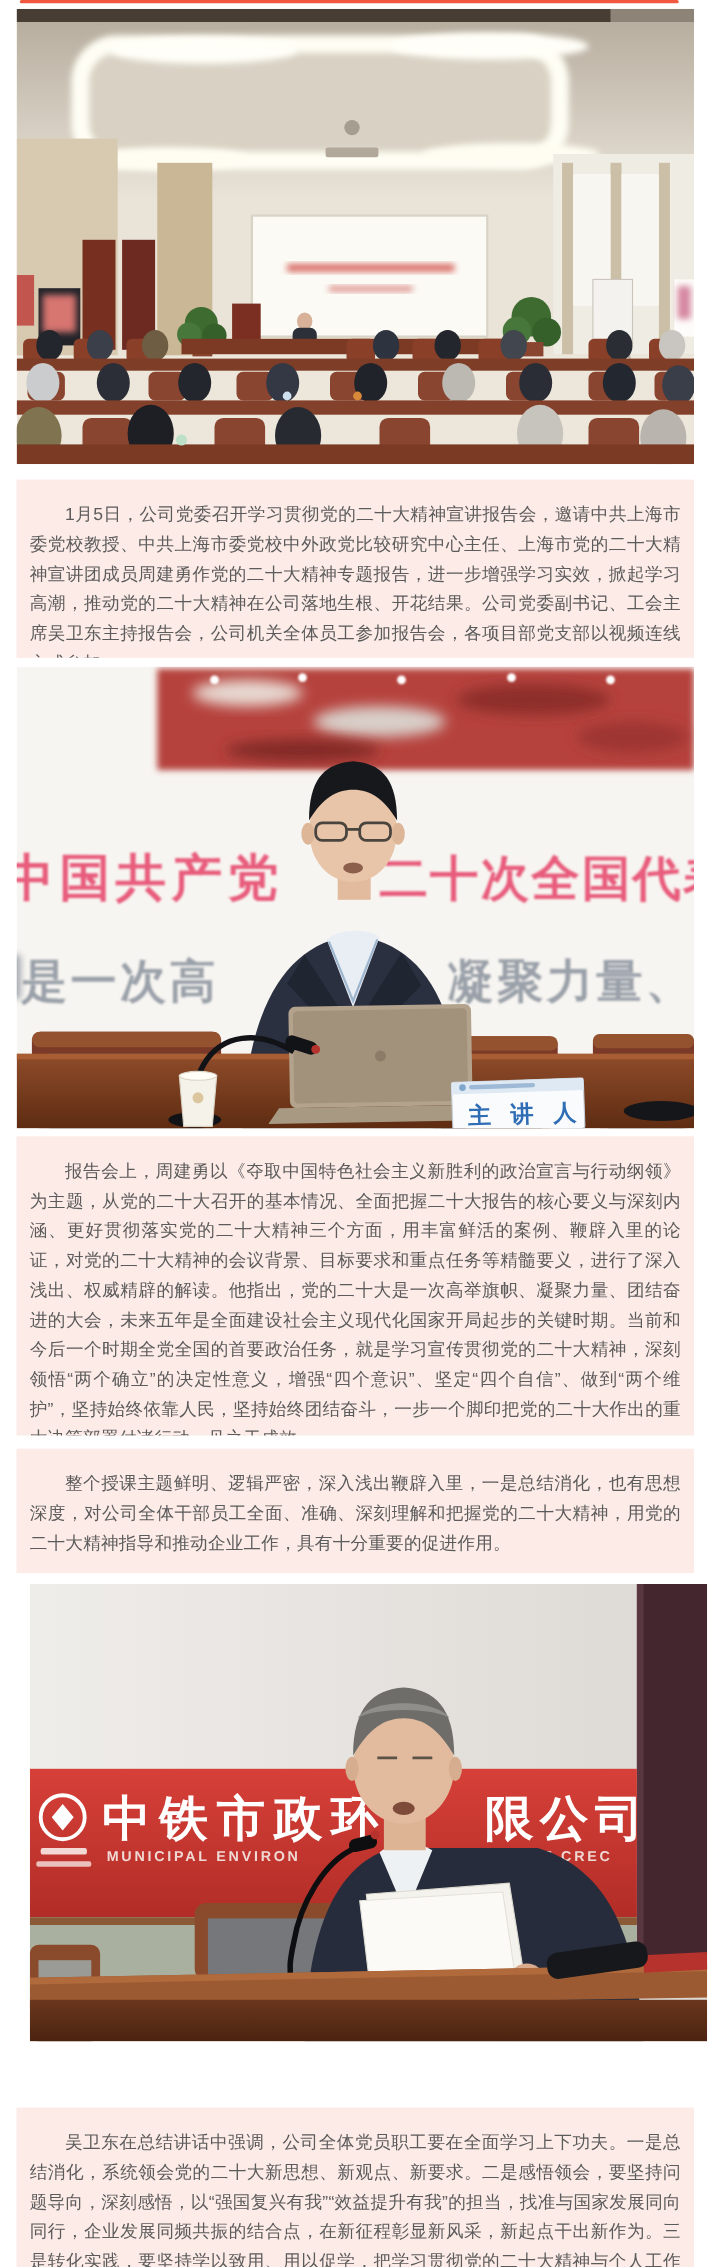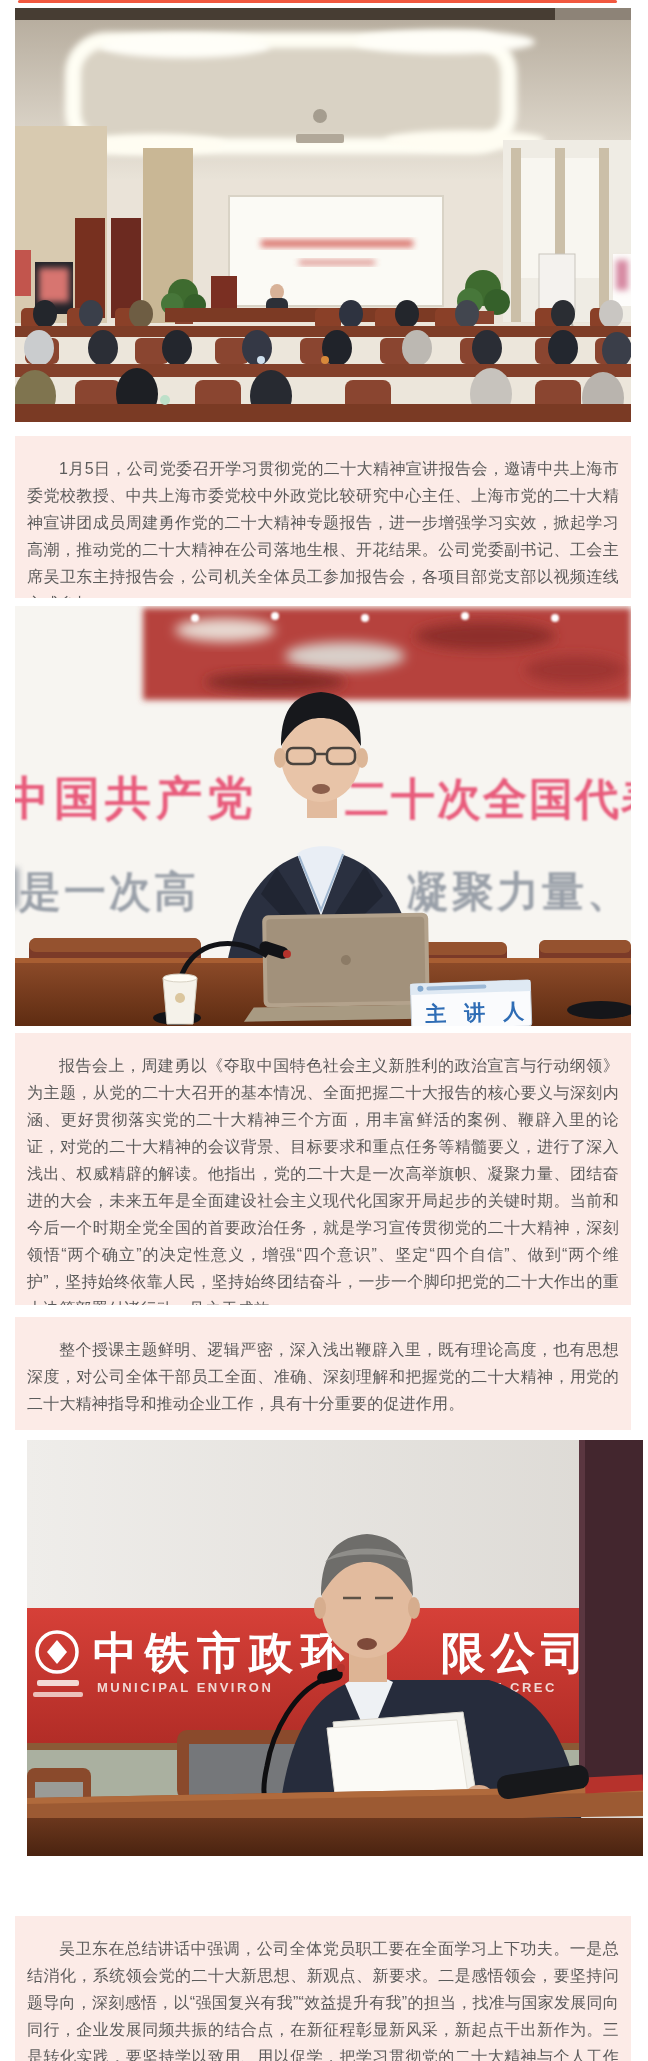--- a/index.html
+++ b/index.html
@@ -265,21 +265,21 @@
       </g>
       <ellipse cx="586" cy="404" rx="34" ry="9" fill="#15161a"></ellipse>
     </svg>
   </div>
 
   <div class="text-block tb2" style="background:#fcebe7;">
     <p style="color: rgb(91, 91, 91);">报告会上，周建勇以《夺取中国特色社会主义新胜利的政治宣言与行动纲领》为主题，从党的二十大召开的基本情况、全面把握二十大报告的核心要义与深刻内涵、更好贯彻落实党的二十大精神三个方面，用丰富鲜活的案例、鞭辟入里的论证，对党的二十大精神的会议背景、目标要求和重点任务等精髓要义，进行了深入浅出、权威精辟的解读。他指出，党的二十大是一次高举旗帜、凝聚力量、团结奋进的大会，未来五年是全面建设社会主义现代化国家开局起步的关键时期。当前和今后一个时期全党全国的首要政治任务，就是学习宣传贯彻党的二十大精神，深刻领悟“两个确立”的决定性意义，增强“四个意识”、坚定“四个自信”、做到“两个维护”，坚持始终依靠人民，坚持始终团结奋斗，一步一个脚印把党的二十大作出的重大决策部署付诸行动、见之于成效。</p>
   </div>
 
   <div class="text-block tb3" style="background:#fcebe7;">
-    <p style="color: rgb(91, 91, 91);">整个授课主题鲜明、逻辑严密，深入浅出鞭辟入里，既有理论高度，也有思想深度，对公司全体干部员工全面、准确、深刻理解和把握党的二十大精神，用党的二十大精神指导和推动企业工作，具有十分重要的促进作用。</p>
+    <p style="color: rgb(91, 91, 91);">整个授课主题鲜明、逻辑严密，深入浅出鞭辟入里，一是总结消化，也有思想深度，对公司全体干部员工全面、准确、深刻理解和把握党的二十大精神，用党的二十大精神指导和推动企业工作，具有十分重要的促进作用。</p>
   </div>
 
   <div class="photo ph3">
     <svg viewBox="0 0 616 416" preserveAspectRatio="none">
       <defs>
         <linearGradient id="redban" x1="0" y1="0" x2="0" y2="1">
           <stop offset="0" stop-color="#d64038"></stop>
             <stop offset="1" stop-color="#b22d27"></stop>
         </linearGradient>
         <linearGradient id="wall3" x1="0" y1="0" x2="1" y2="0">

